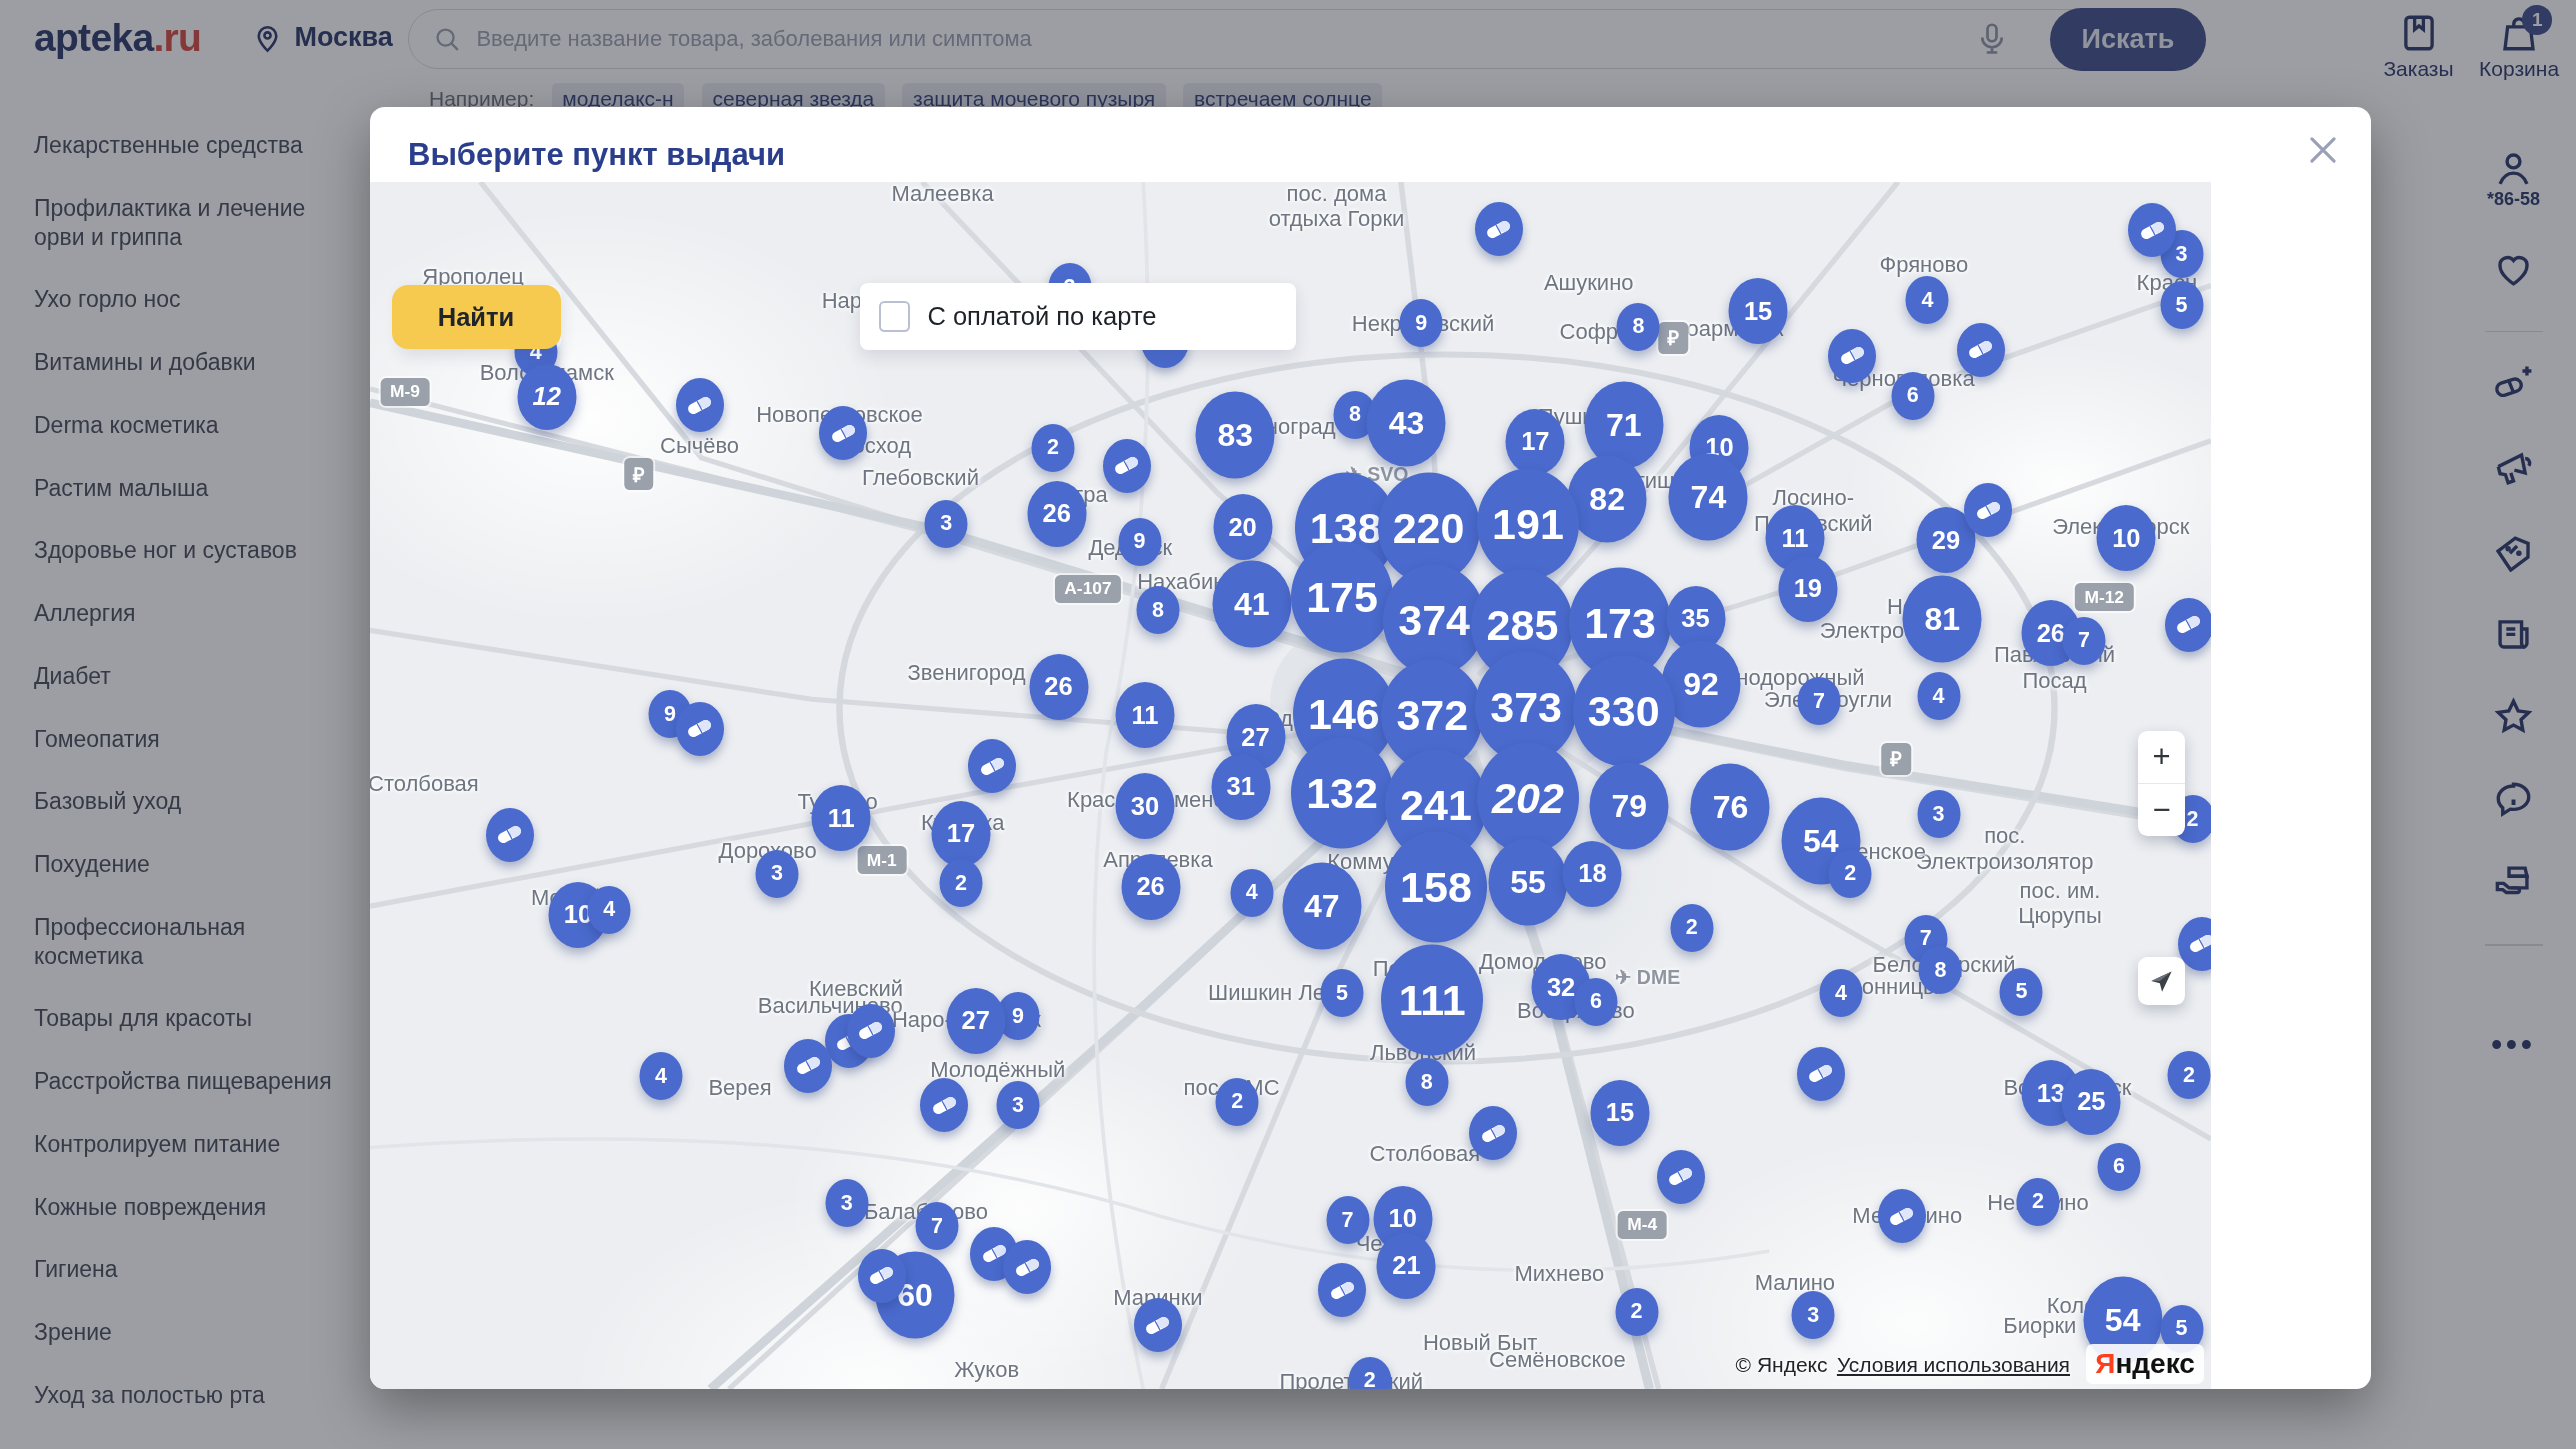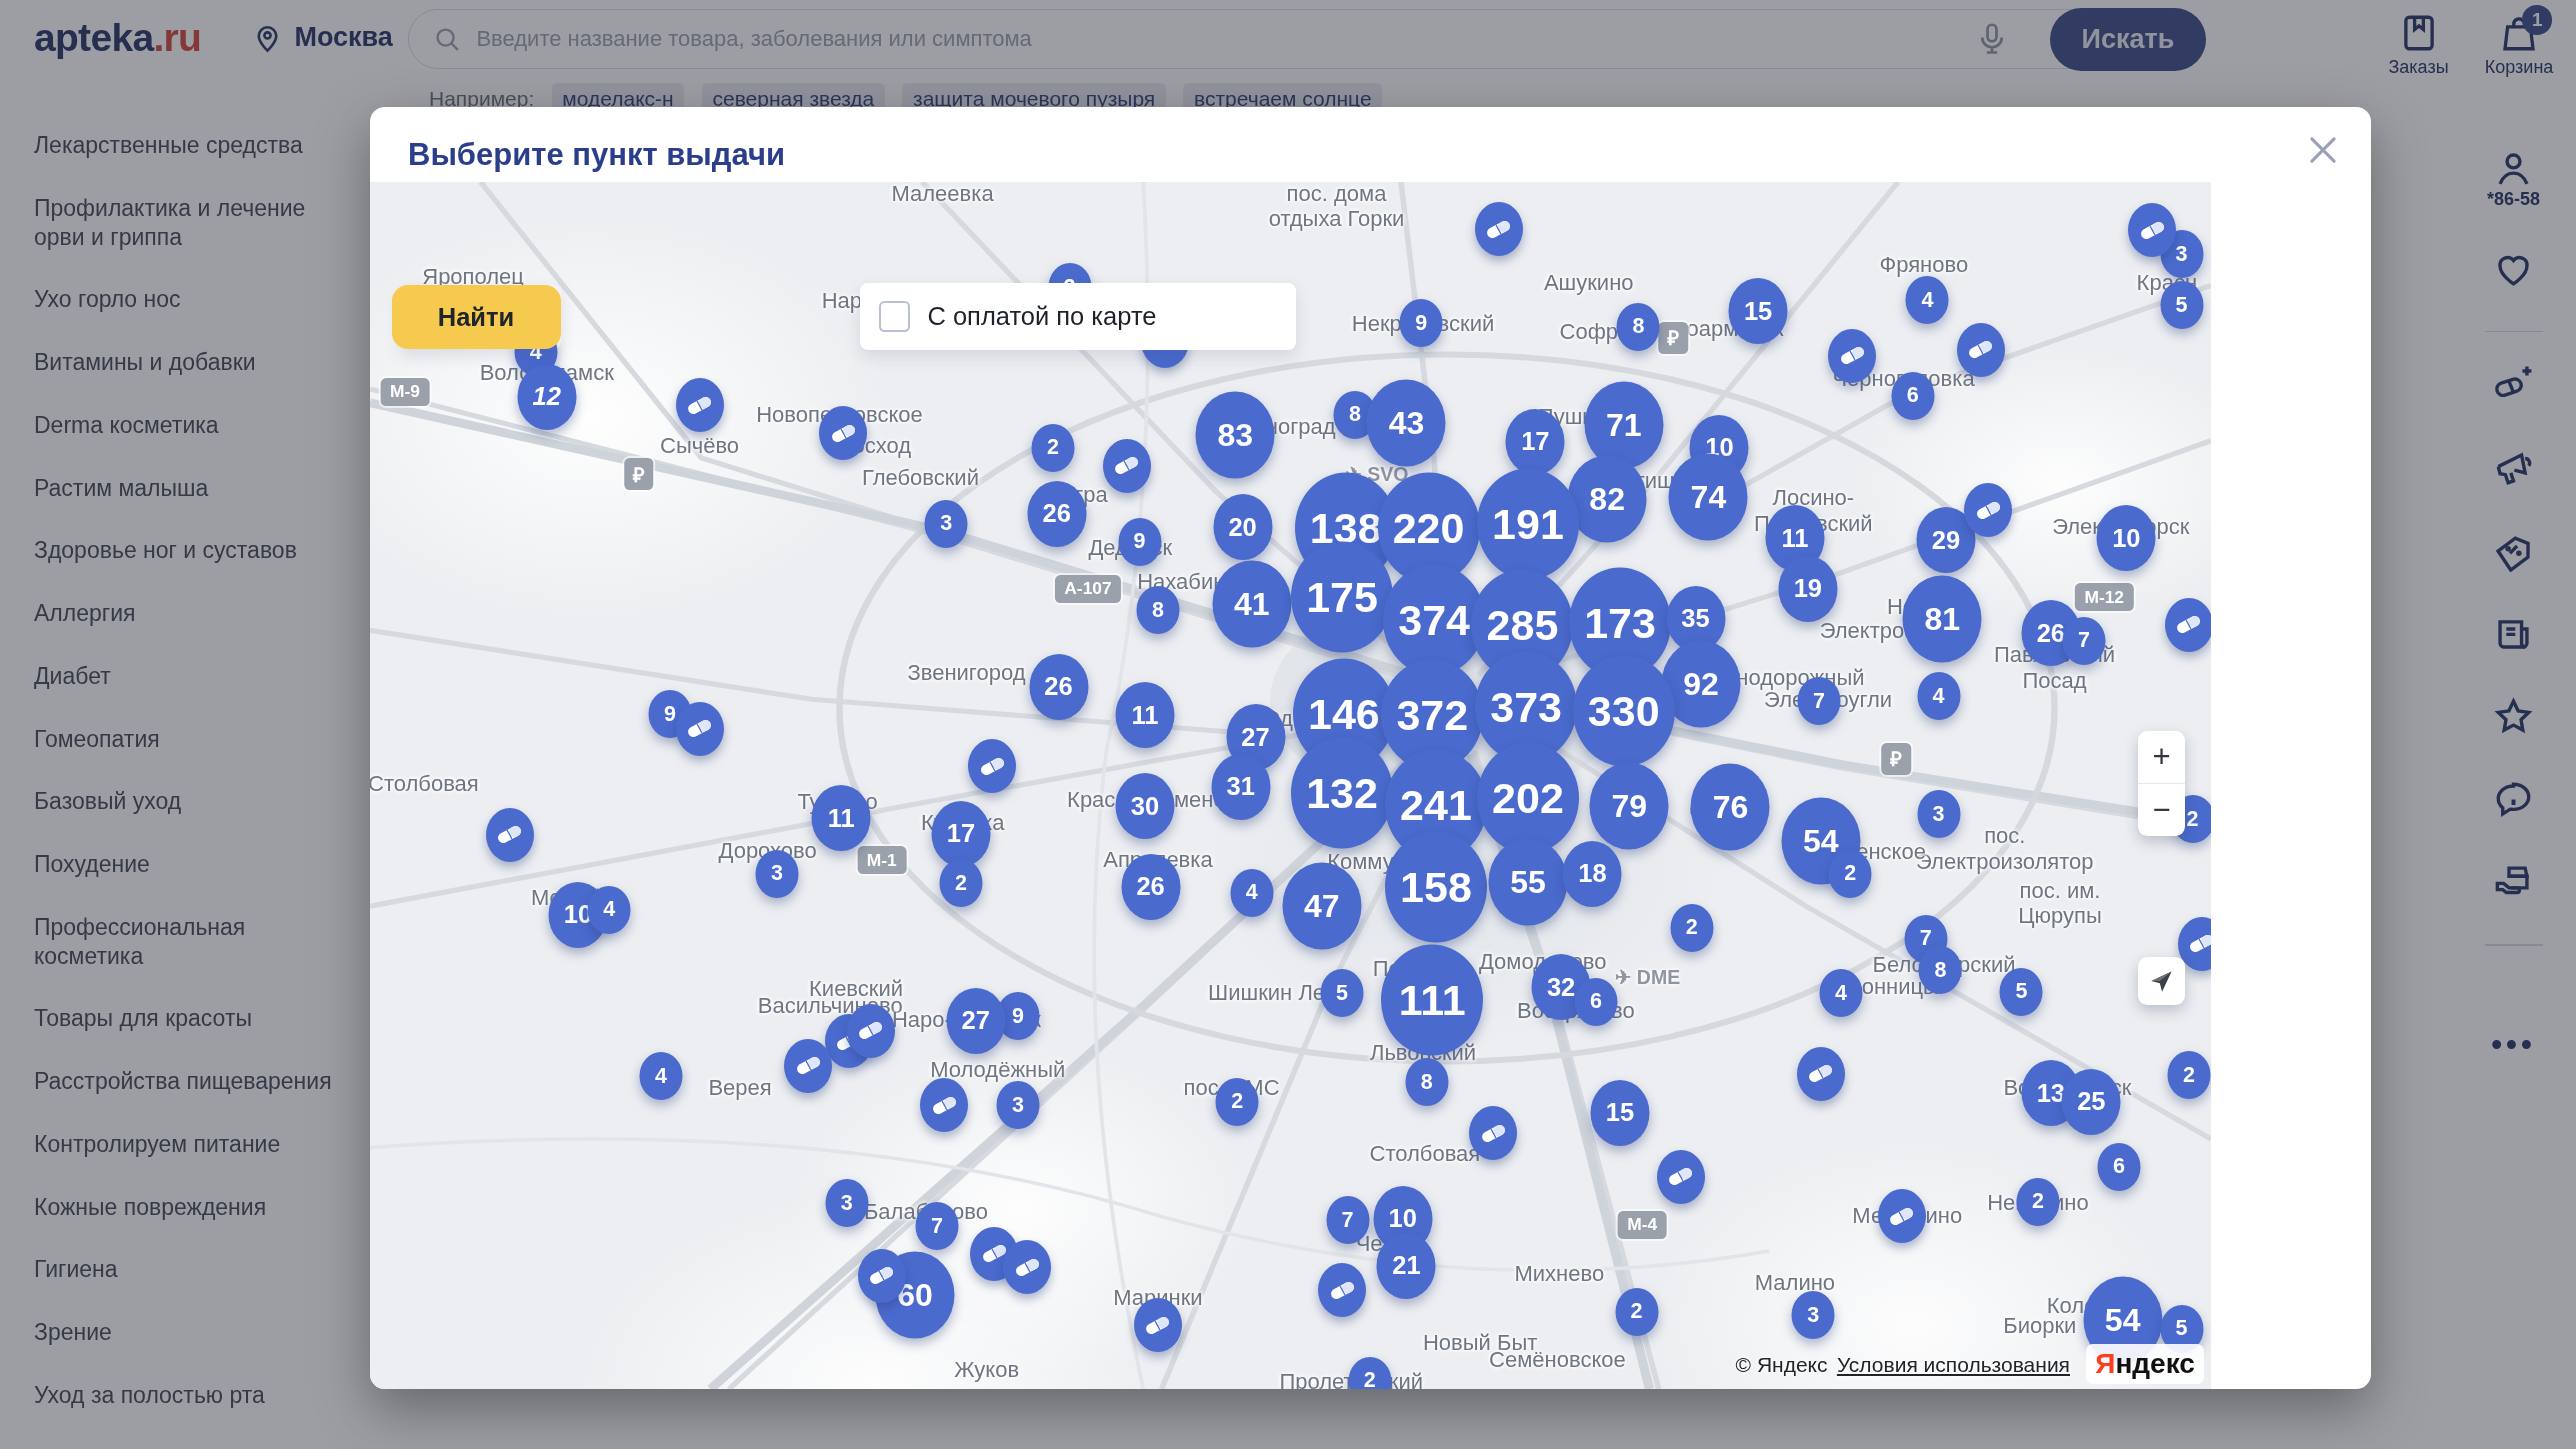--- a/index.html
+++ b/index.html
@@ -14,21 +14,21 @@
   .city svg{width:35px;height:35px}
   .searchwrap{position:absolute;left:408px;top:9.4px;width:1798px;height:60px}
   .searchfield{position:absolute;left:0;top:0;width:1798px;height:60px;border:1.3px solid #d9dce5;border-radius:31px;background:#fff;display:flex;align-items:center;padding-left:23px;gap:13.4px}
   .searchfield svg{width:31px;height:31px;flex:0 0 auto}
   .searchfield input{border:none;outline:none;font-size:22px;color:#3a4048;width:1509px;font-family:"Liberation Sans",sans-serif}
   .searchfield input::placeholder{color:#9aa2b1}
   .micbtn{position:absolute;right:196px;top:12px;width:36px;height:36px}
   .gobtn{position:absolute;right:0;top:-1.3px;width:156px;height:63px;border:none;border-radius:32px;background:#41508c;color:#e9ebf4;font-size:27px;font-weight:bold;font-family:"Liberation Sans",sans-serif}
   .hdricon{position:absolute;top:12px;width:87px;text-align:center;color:#2d3a6e;z-index:1}
   .hdricon svg{width:42px;height:42px}
-  .hdricon .lbl{font-size:18px;margin-top:1.3px}
+  .hdricon .lbl{font-size:21px;margin-top:1.3px}
   .badge{position:absolute;right:10.7px;top:-6.7px;width:29.5px;height:29.5px;border-radius:50%;background:#3f4f8e;color:#fff;font-size:19px;font-weight:bold;display:flex;align-items:center;justify-content:center}
   .examples{position:absolute;left:429px;top:81px;height:35px;display:flex;align-items:center;gap:17.4px;font-size:21px;z-index:1}
   .examples .cap{color:#6e7480}
   .chip{color:#37477f;background:#e9ecf5;border-radius:5.4px;padding:4px 10.7px}
 
   
   .sidebar{position:absolute;left:34px;top:131px;width:315px;z-index:1}
   .sideitem{font-size:23px;color:#464d5c;line-height:1.25;margin-bottom:34px}
 
   
@@ -414,21 +414,21 @@
           <div class="cluster c-sm" style="left: 78.7%; top: 43%;">7</div>
           <div class="cluster c-sm" style="left: 85.2%; top: 42.6%;">4</div>
           <div class="cluster c-md" style="left: 48.1%; top: 46%;">27</div>
           <div class="cluster c-md" style="left: 47.3%; top: 50.1%;">31</div>
           <div class="cluster c-md" style="left: 42.1%; top: 51.7%;">30</div>
           <div class="cluster c-md" style="left: 25.6%; top: 52.7%;">11</div>
           <div class="cluster c-md" style="left: 32.1%; top: 54%;">17</div>
           <div class="cluster c-sm" style="left: 32.1%; top: 58.1%;">2</div>
           <div class="cluster c-xl" style="left: 52.8%; top: 50.6%;">132</div>
           <div class="cluster c-xl" style="left: 57.9%; top: 51.6%;">241</div>
-          <div class="cluster c-xl" style="left: 62.9%; top: 51%;">202</div>
+          <div class="cluster c-xl" style="left: 62.9%; top: 51%; font-style: italic;">202</div>
           <div class="cluster c-lg" style="left: 68.4%; top: 51.7%;">79</div>
           <div class="cluster c-lg" style="left: 73.9%; top: 51.8%;">76</div>
           <div class="cluster c-sm" style="left: 85.2%; top: 52.4%;">3</div>
           <div class="cluster c-sm" style="left: 99%; top: 52.8%;">2</div>
           <div class="cluster c-lg" style="left: 78.8%; top: 54.6%;">54</div>
           <div class="cluster c-sm" style="left: 80.4%; top: 57.3%;">2</div>
           <div class="cluster c-sm" style="left: 22.1%; top: 57.3%;">3</div>
           <div class="cluster c-md" style="left: 42.4%; top: 58.4%;">26</div>
           <div class="cluster c-sm" style="left: 47.9%; top: 58.9%;">4</div>
           <div class="cluster c-lg" style="left: 51.7%; top: 60%;">47</div>

